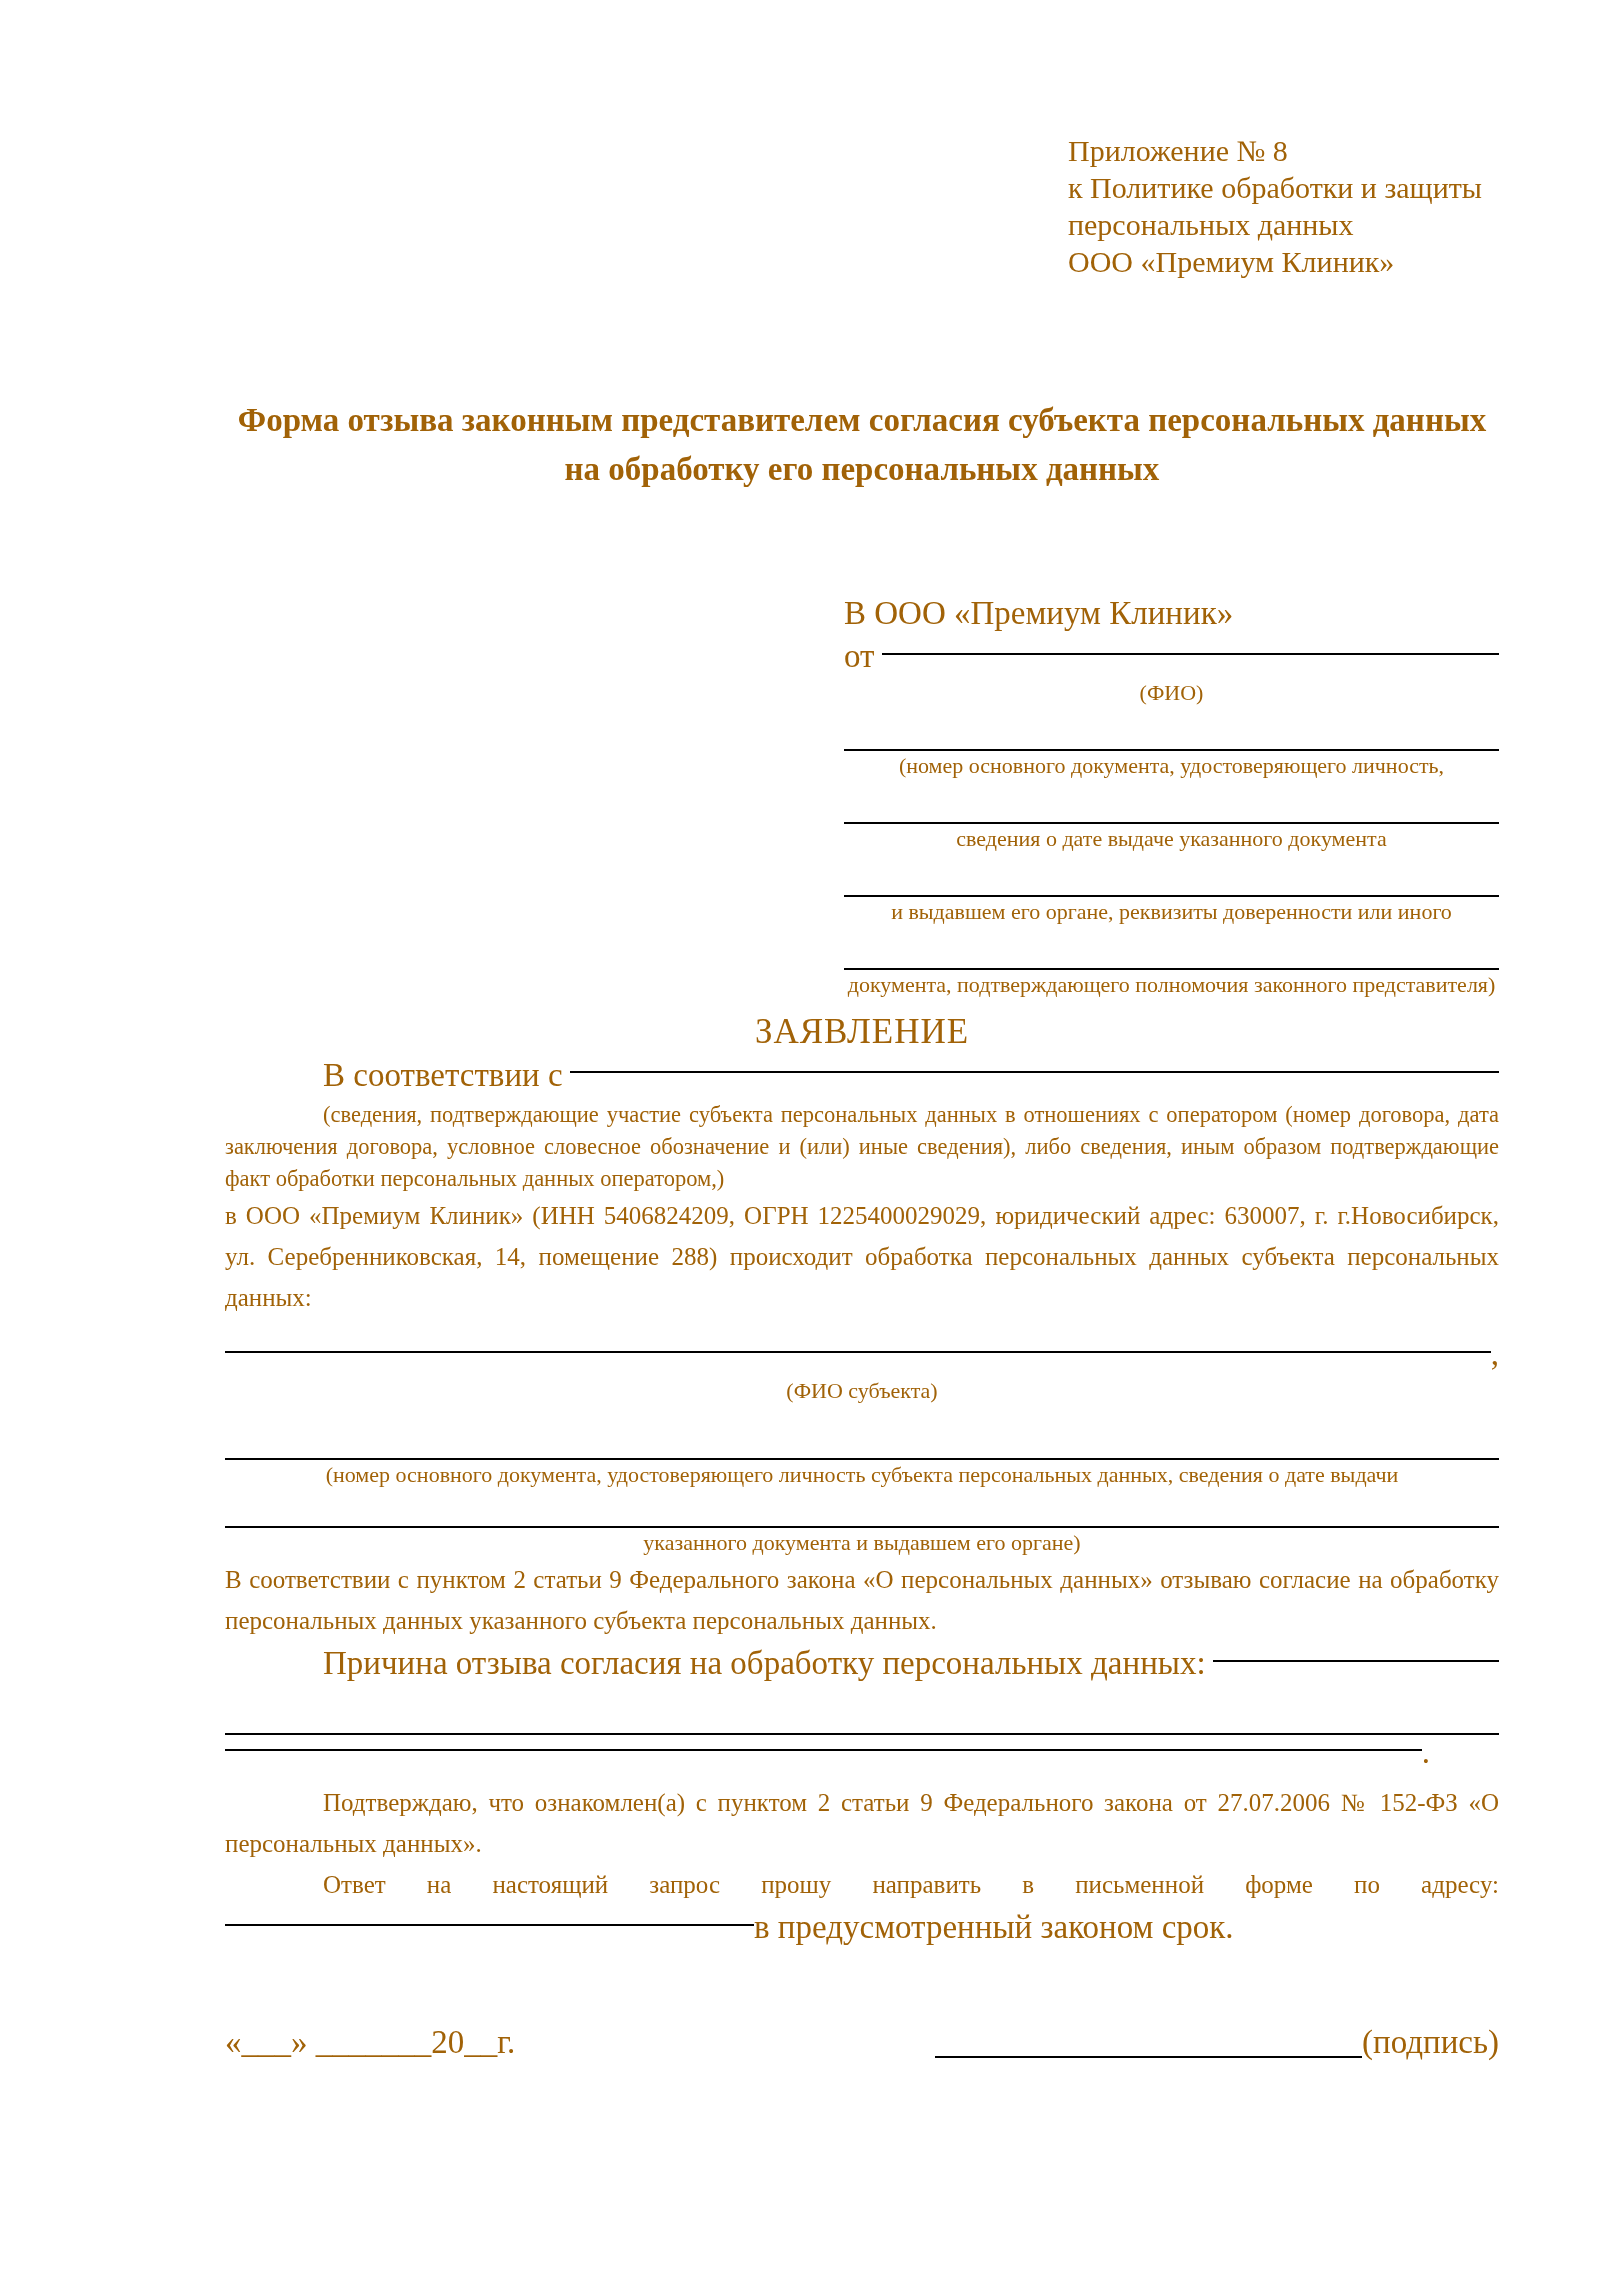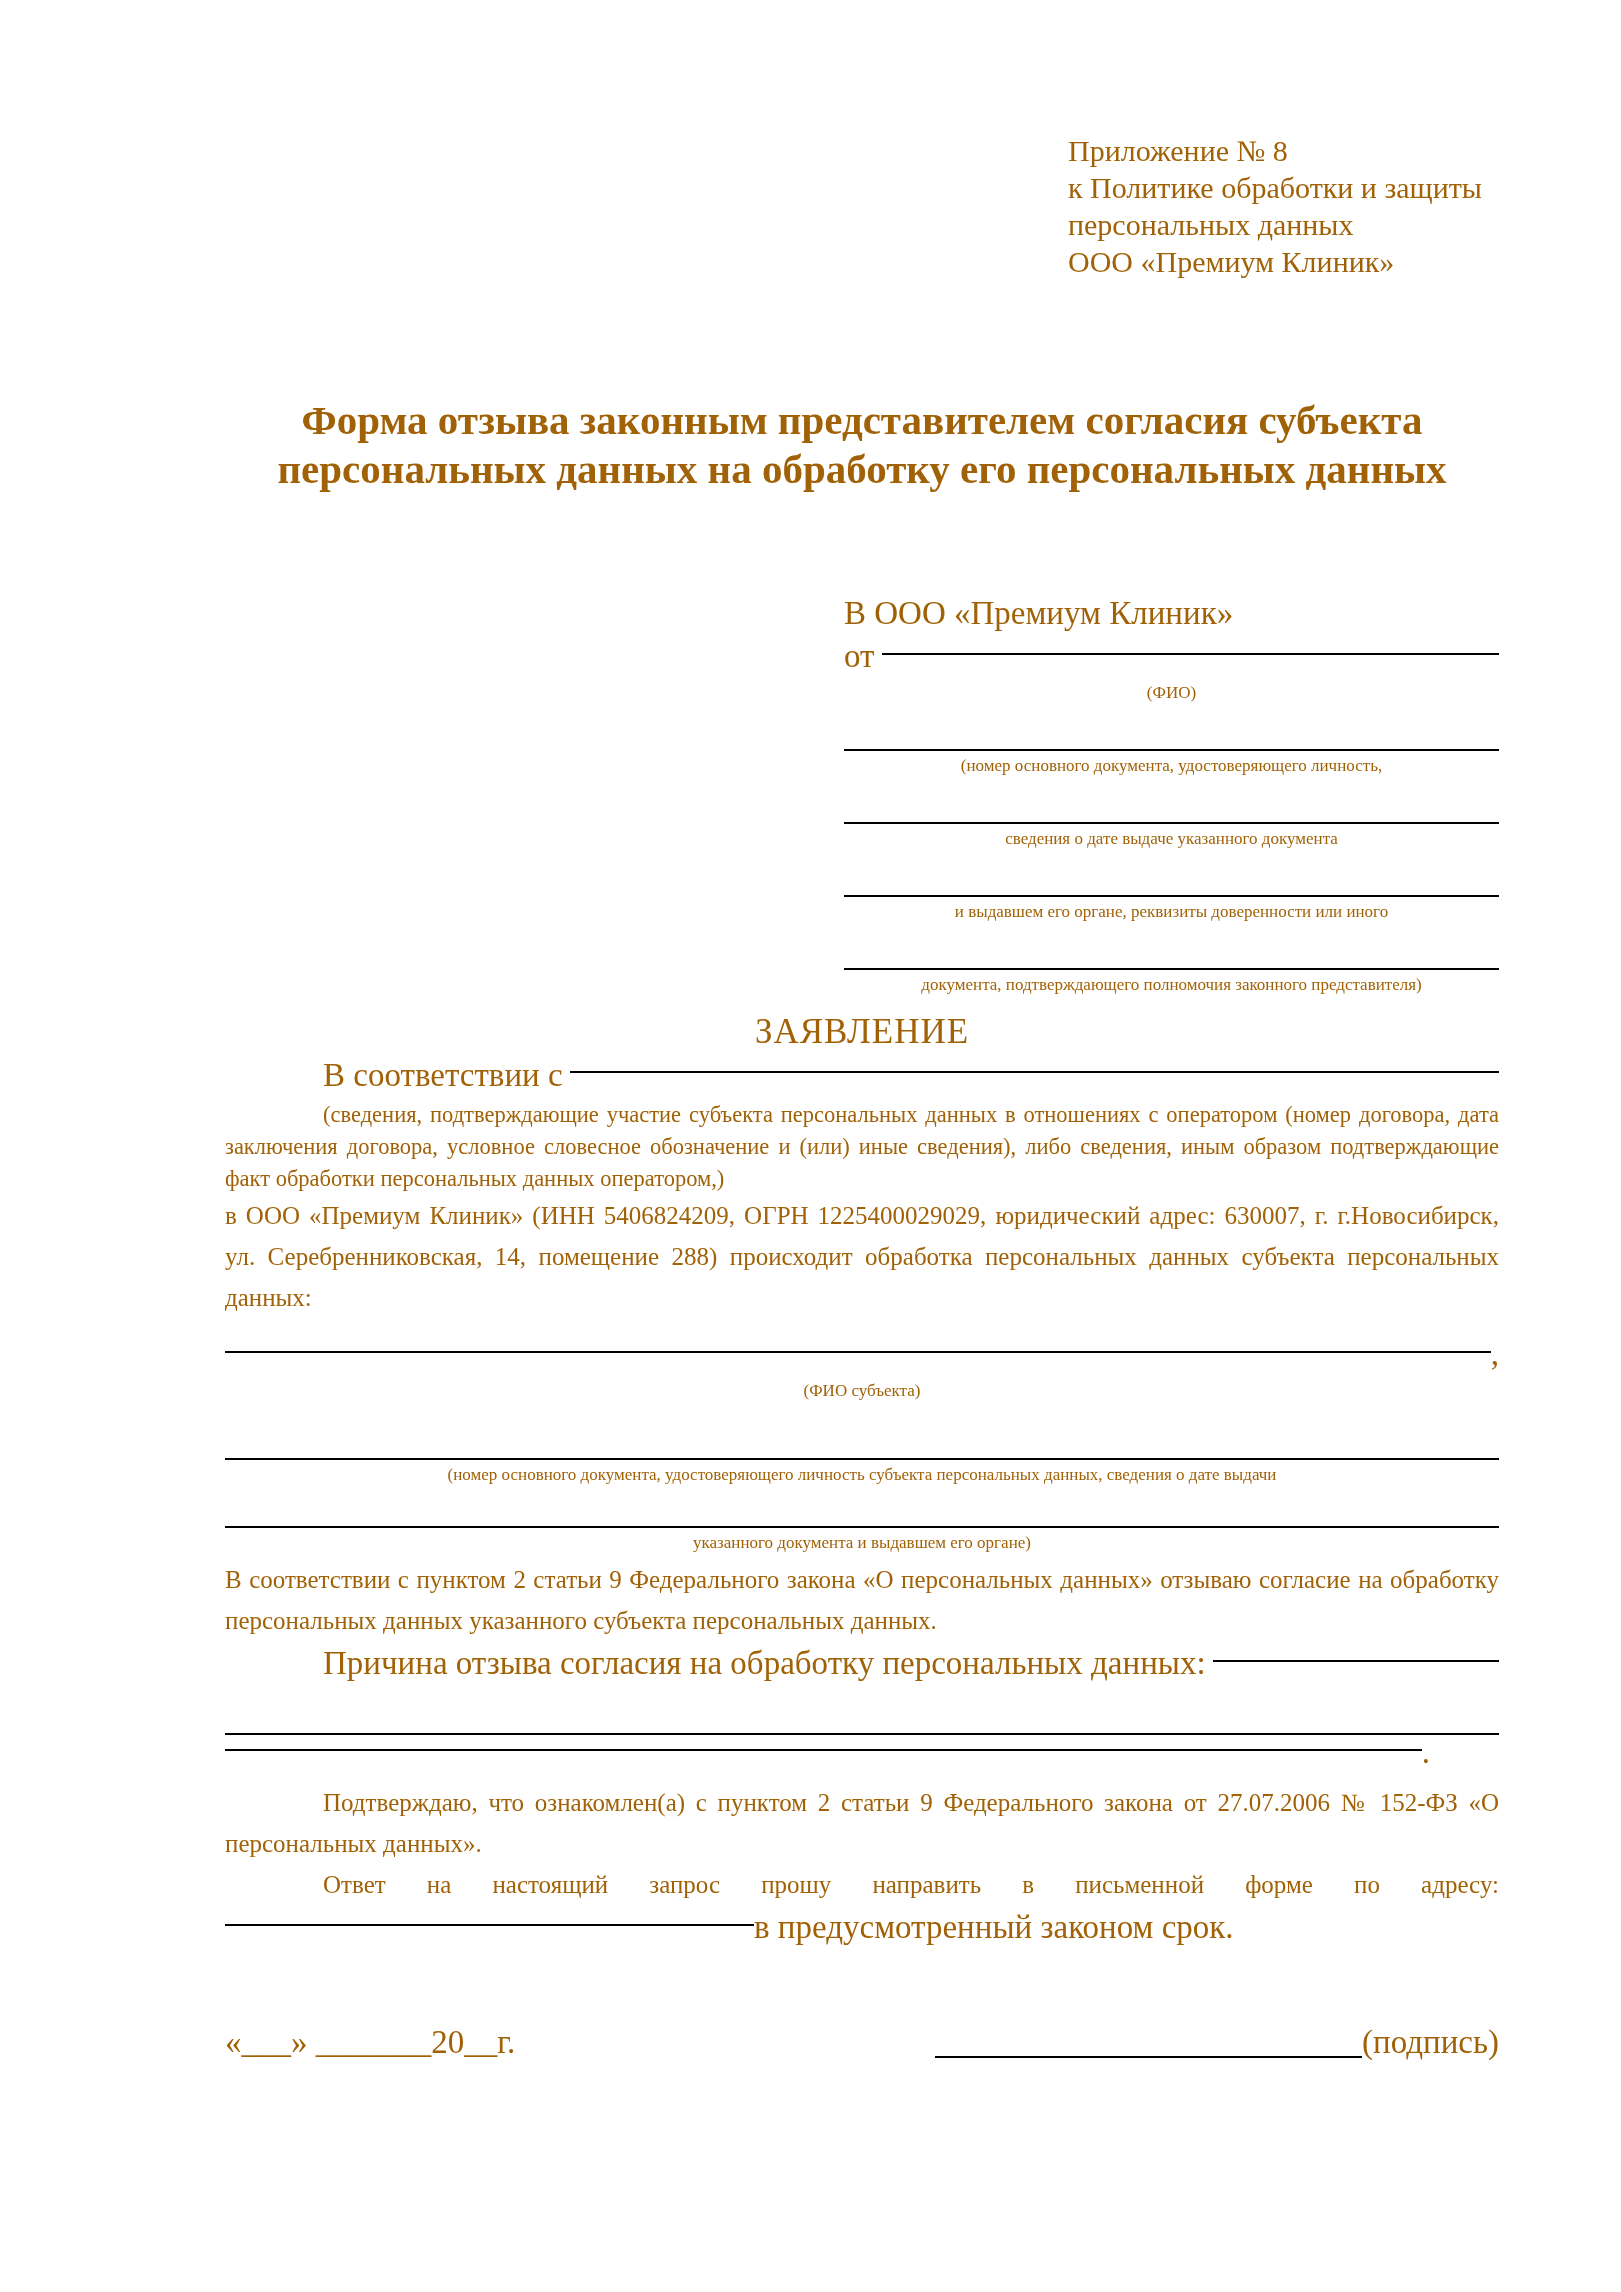--- a/index.html
+++ b/index.html
@@ -9,27 +9,27 @@
     background:#ffffff;color:#a16207;
     font-family:"Liberation Serif","DejaVu Serif",serif;
     box-sizing:border-box;
     padding:132px 122px 0 225px;
     margin:0 auto;
   }
   .body-text{font-size:33px;}
   
   .appendix{margin-left:843px;font-size:30px;line-height:37px;}
   
-  .title{margin-top:116px;font-size:41px;line-height:49px;font-weight:bold;text-align:center;}
+  .title{margin-top:116px;font-size:33px;line-height:49px;font-weight:bold;text-align:center;}
   
   .addressee{margin-top:98px;margin-left:619px;font-size:33px;line-height:43px;}
   .fill-row{display:flex;align-items:center;}
   .fill{flex:1 1 auto;border-bottom:2.9px solid #000;margin-bottom:5.9px;}
   .fill.gap-left{margin-left:7.8px;}
-  .cap{font-size:17px;line-height:29px;}
+  .cap{font-size:22px;line-height:29px;}
   .center{text-align:center;}
   .blank-line{border-bottom:2.9px solid #000;}
   .sig-field .blank-line{height:42px;}
   
   .heading{margin-top:9.8px;font-size:35px;line-height:45px;text-align:center;letter-spacing:1px;}
   .indent{padding-left:98px;}
   .basis-row{height:43px;}
   .small-note{margin-top:2px;font-size:22.5px;line-height:32px;text-align:justify;text-indent:98px;}
   .para{font-size:25px;line-height:41px;text-align:justify;}
   .pindent{text-indent:98px;}

